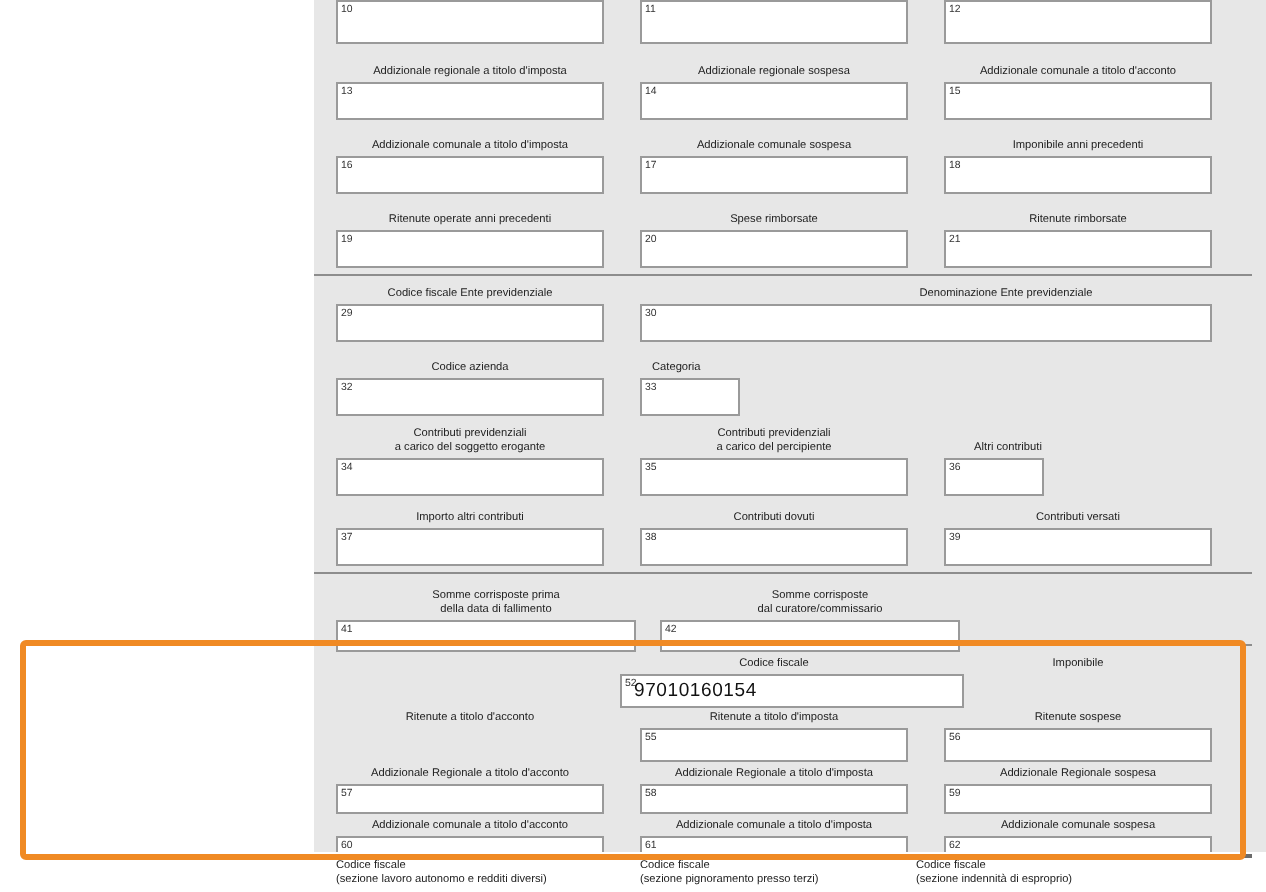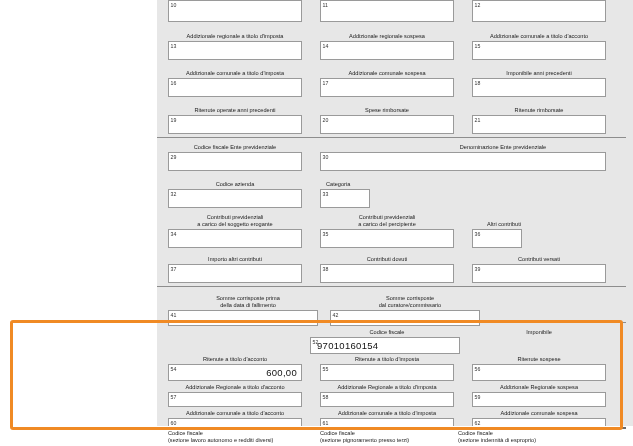--- a/index.html
+++ b/index.html
@@ -263,32 +263,28 @@
     <span class="val"></span>
   </div>
 
   <div class="hr" style="left:26px; top:322px; width:600px;"></div>
 
   <div class="sec-label" style="left:26px; top:329px; width:130px;">REDDITI EROGATI</div>
   <div class="sec-label" style="left:26px; top:338px; width:130px;">DA ALTRI SOGGETTI</div>
 
   <div class="cap" style="left:320px; top:329px; width:134px;">Codice fiscale</div>
   <div class="cap" style="left:472px; top:329px; width:134px;">Imponibile</div>
-  <div class="box" style="left:310px; top:337px; width:150px; height:17px;">
+  <div class="box" style="left:310px; top:337px; width:172px; height:17px;">
     <span class="num">52</span>
     <span class="val lefty" style="bottom:2px; font-size:9.5px;">97010160154</span>
   </div>
 
   <div class="cap" style="left:168px; top:356px; width:134px;">Ritenute a titolo d'acconto</div>
   <div class="cap" style="left:320px; top:356px; width:134px;">Ritenute a titolo d'imposta</div>
   <div class="cap" style="left:472px; top:356px; width:134px;">Ritenute sospese</div>
-  <div class="box" style="left:168px; top:364px; width:134px; height:17px;">
-    <span class="num">54</span>
-    <span class="val" style="bottom:2px; font-size:9.5px;">600,00</span>
-  </div>
   <div class="box" style="left:320px; top:364px; width:134px; height:17px;">
     <span class="num">55</span>
     <span class="val"></span>
   </div>
   <div class="box" style="left:472px; top:364px; width:134px; height:17px;">
     <span class="num">56</span>
     <span class="val"></span>
   </div>
 
   <div class="cap" style="left:168px; top:384px; width:134px;">Addizionale Regionale a titolo d'acconto</div>

